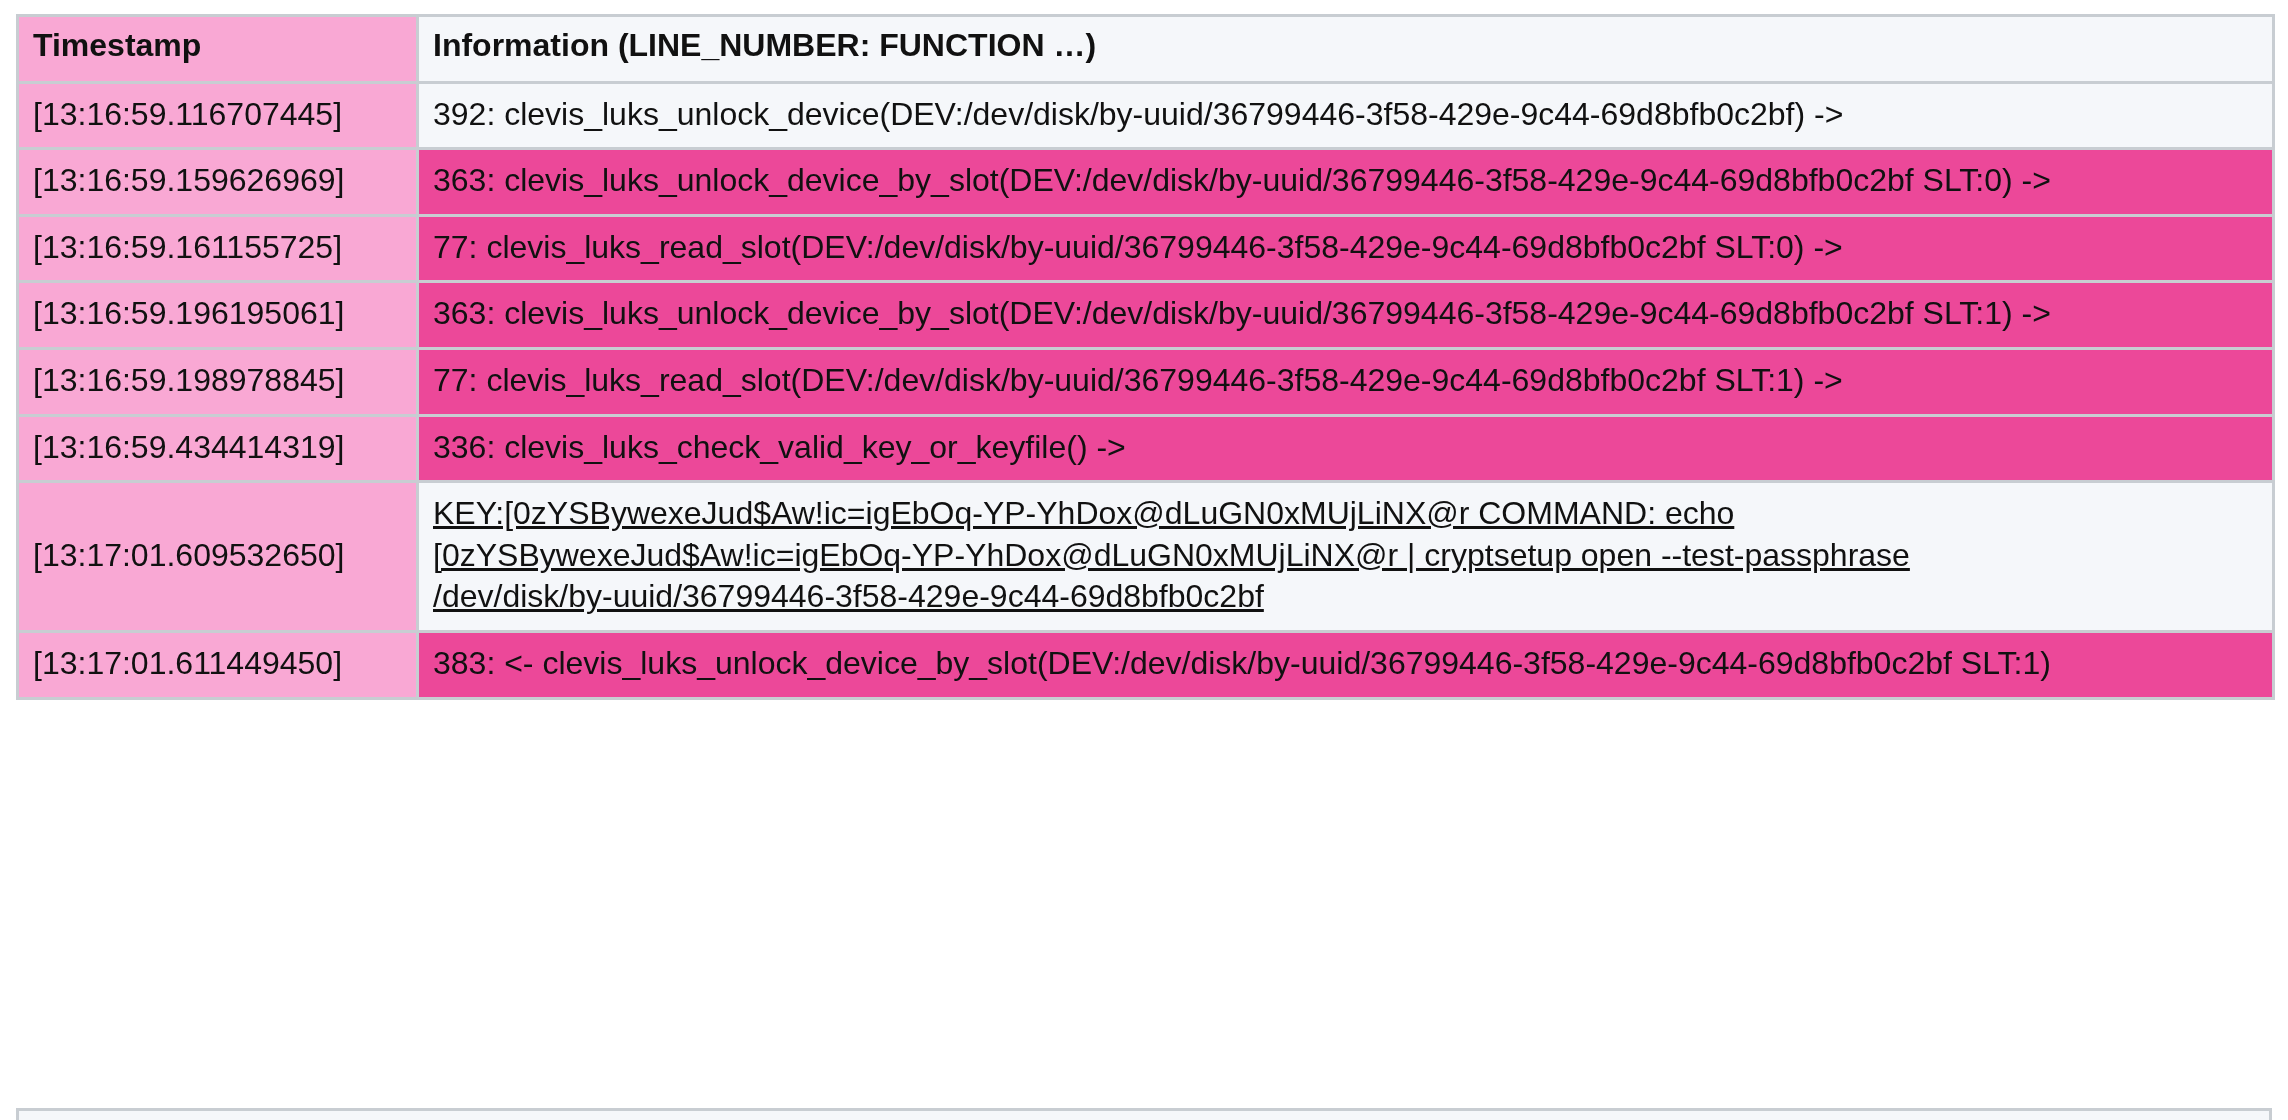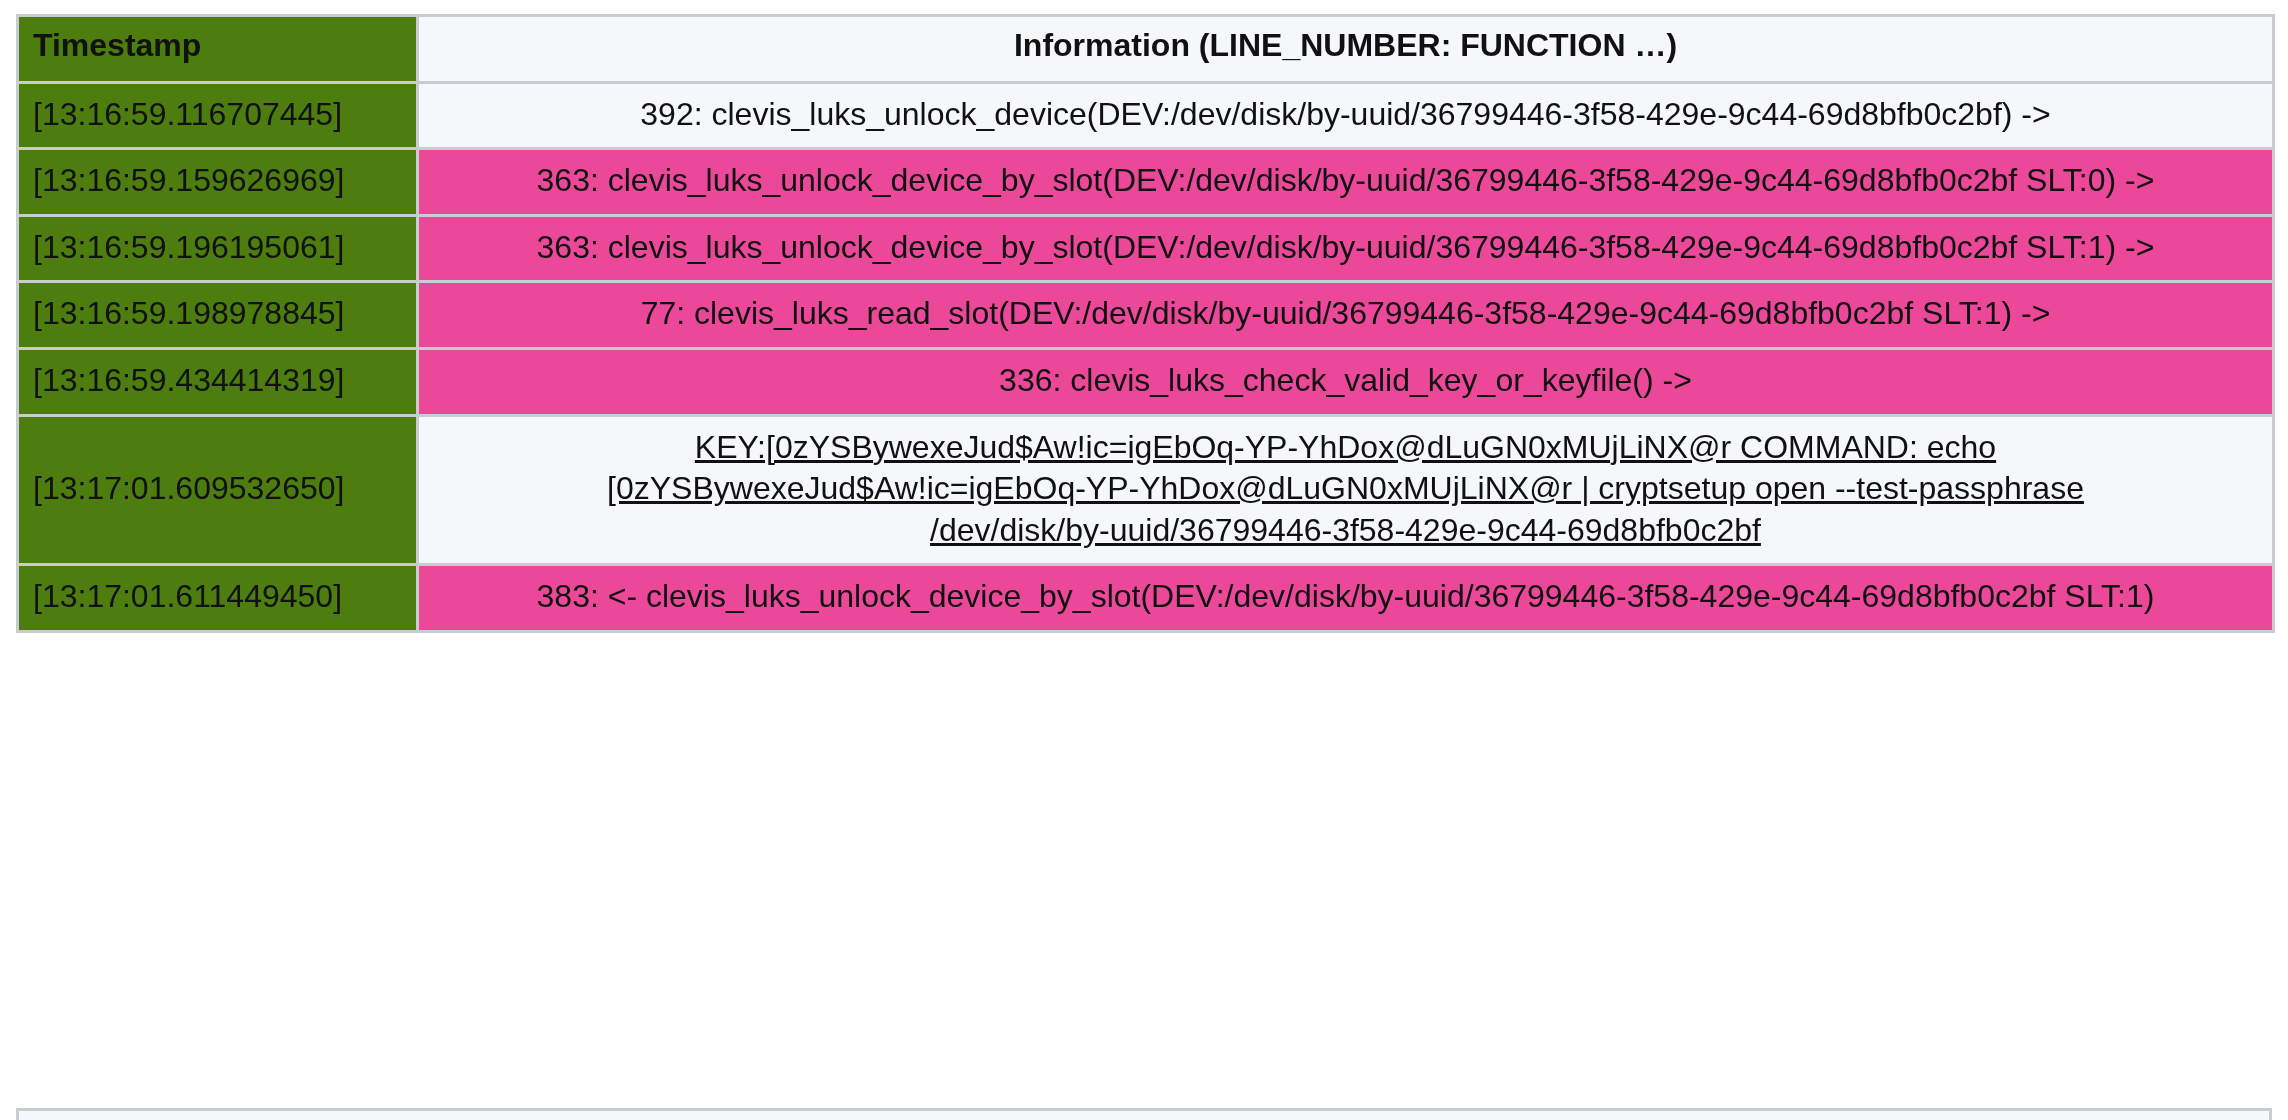--- a/index.html
+++ b/index.html
@@ -40,30 +40,30 @@
     border-right: 3px solid #c8cdd2;
     padding: 10px 14px 12px 14px;
     vertical-align: middle;
     text-align: left;
     font-size: 32px;
     line-height: 1.30;
     white-space: pre-wrap;
     overflow: hidden;
   }
   table.log-table th:last-child,
-  table.log-table td:last-child { border-right: none; text-align: center; }
+  table.log-table td:last-child { border-right: none; }
 
   table.log-table th {
     font-weight: bold;
     font-size: 32px;
     padding-top: 8px;
     padding-bottom: 14px;
   }
 
-  .cell-ts   { background: #4d7c0f; }
+  .cell-ts   { background: #f9a8d4; }
   .cell-info { background: #ec4899; }
   .cell-info.shaded { background: #f5f7fa; }
 
   .row-key td.cell-info {
     border-right: 6px solid #111111;
     text-decoration: underline;
   }
 
   
   .tail-strip {
@@ -97,20 +97,24 @@
     <tbody id="log-body">
         <tr>
           <td class="cell-ts">[13:16:59.116707445]</td>
           <td class="cell-info shaded">392: clevis_luks_unlock_device(DEV:/dev/disk/by-uuid/36799446-3f58-429e-9c44-69d8bfb0c2bf) -&gt;</td>
         </tr>
         <tr>
           <td class="cell-ts">[13:16:59.159626969]</td>
           <td class="cell-info">363: clevis_luks_unlock_device_by_slot(DEV:/dev/disk/by-uuid/36799446-3f58-429e-9c44-69d8bfb0c2bf SLT:0) -&gt;</td>
         </tr>
         <tr>
+          <td class="cell-ts">[13:16:59.161155725]</td>
+          <td class="cell-info">77: clevis_luks_read_slot(DEV:/dev/disk/by-uuid/36799446-3f58-429e-9c44-69d8bfb0c2bf SLT:0) -&gt;</td>
+        </tr>
+        <tr>
           <td class="cell-ts">[13:16:59.196195061]</td>
           <td class="cell-info">363: clevis_luks_unlock_device_by_slot(DEV:/dev/disk/by-uuid/36799446-3f58-429e-9c44-69d8bfb0c2bf SLT:1) -&gt;</td>
         </tr>
         <tr>
           <td class="cell-ts">[13:16:59.198978845]</td>
           <td class="cell-info">77: clevis_luks_read_slot(DEV:/dev/disk/by-uuid/36799446-3f58-429e-9c44-69d8bfb0c2bf SLT:1) -&gt;</td>
         </tr>
         <tr>
           <td class="cell-ts">[13:16:59.434414319]</td>
           <td class="cell-info">336: clevis_luks_check_valid_key_or_keyfile() -&gt;</td>

